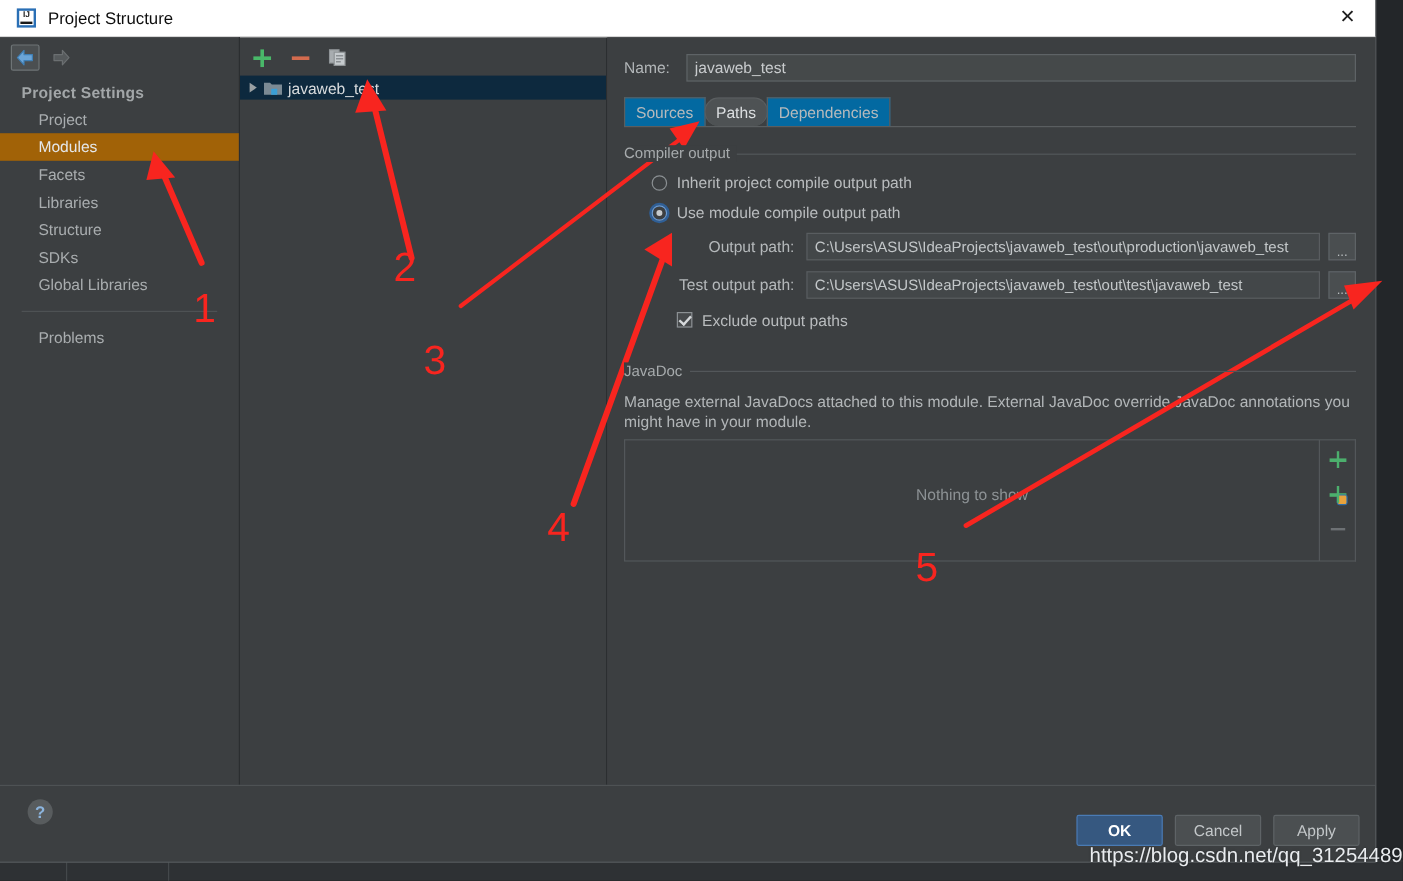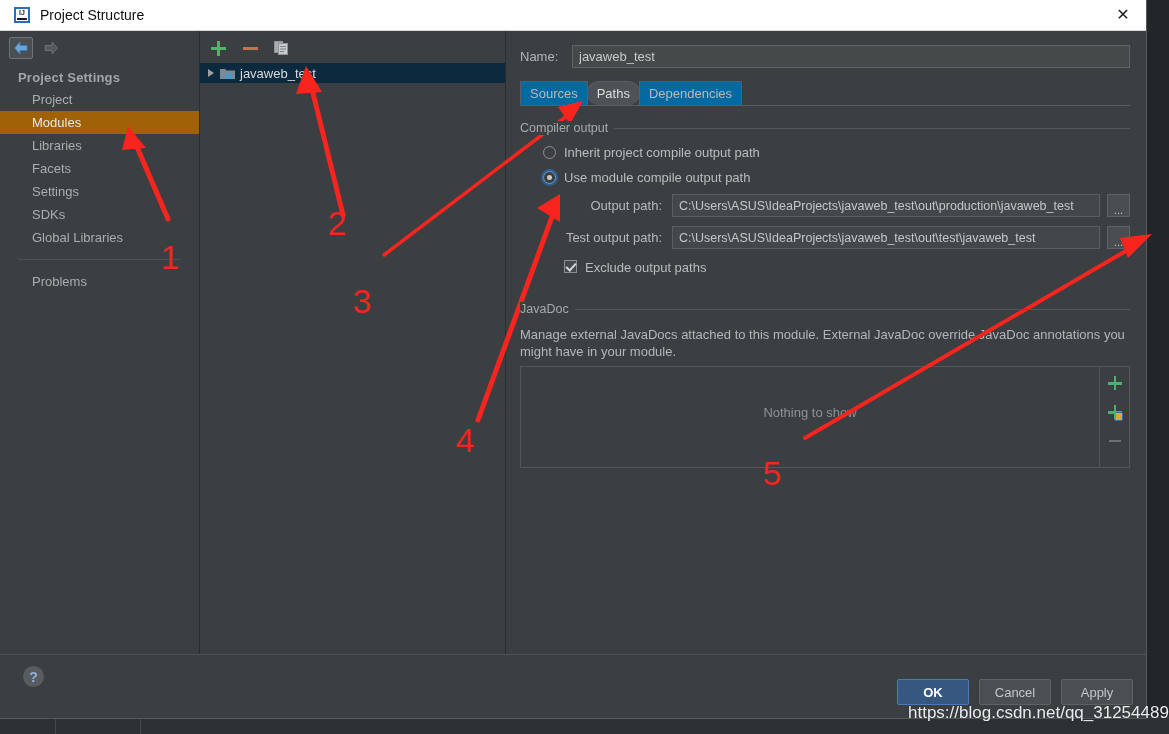--- a/index.html
+++ b/index.html
@@ -594,23 +594,23 @@
           <svg width="16" height="14" viewBox="0 0 16 14">
             <path d="M9 1 L14.5 7 L9 13 L9 9.5 L2 9.5 L2 4.5 L9 4.5 Z" fill="#565a5c" stroke="#6b6f71" stroke-width="1" stroke-linejoin="round"></path>
           </svg>
         </div>
       </div>
 
       <div id="sidebar-list">
         <div class="group-label">Project Settings</div>
         <div class="side-item">Project</div>
         <div class="side-item selected">Modules</div>
+        <div class="side-item">Facets</div>
         <div class="side-item">Libraries</div>
-        <div class="side-item">Facets</div>
-        <div class="side-item">Settings</div>
+        <div class="side-item">Structure</div>
 
         <div class="side-item">SDKs</div>
         <div class="side-item">Global Libraries</div>
 
         <div id="sidebar-sep"></div>
 
         <div class="side-item">Problems</div>
       </div>
       <div id="sidebar-spacer"></div>
     </div>

